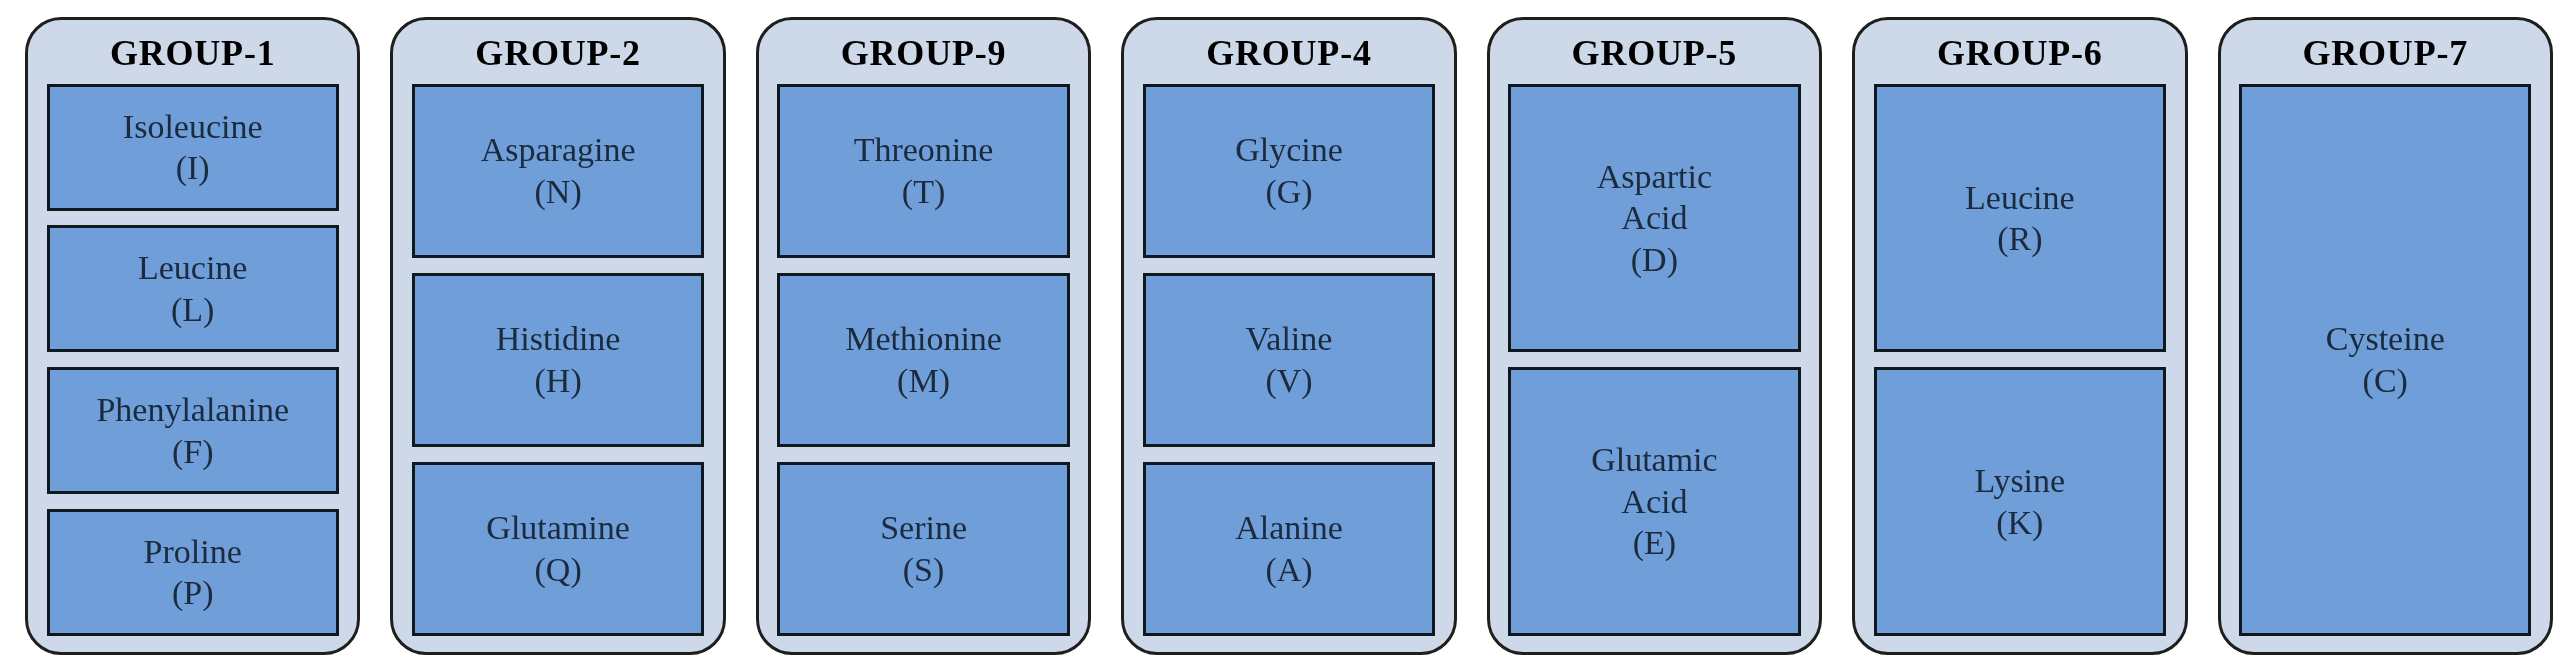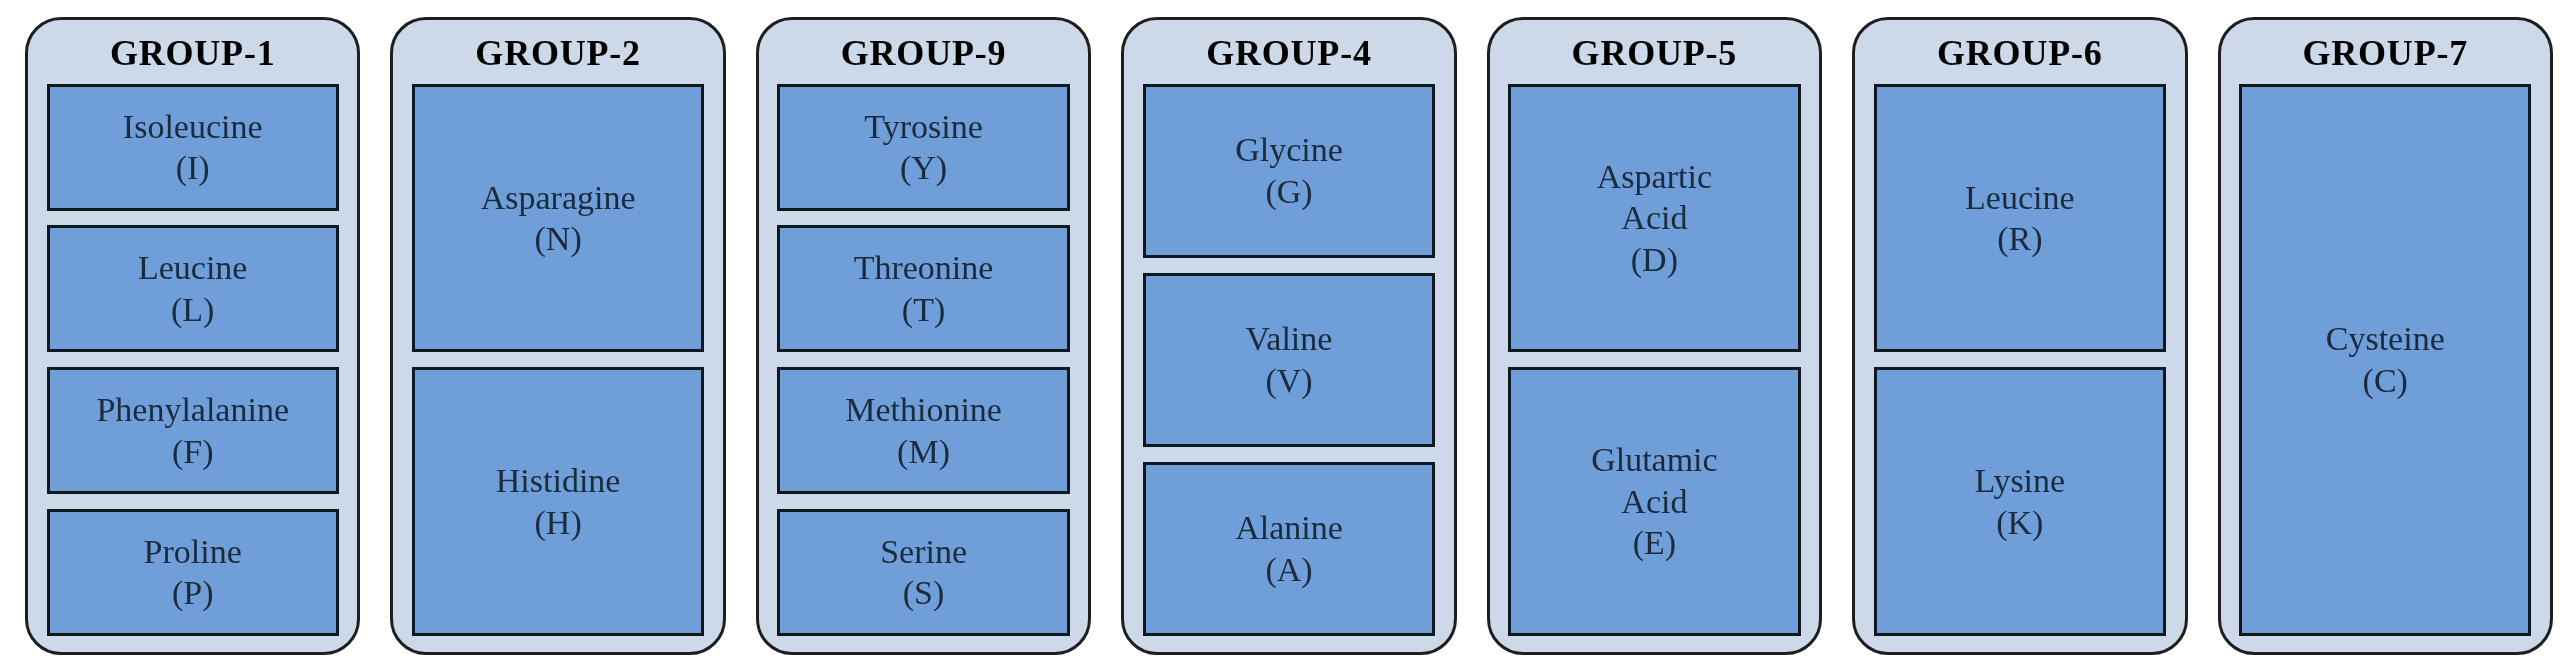--- a/index.html
+++ b/index.html
@@ -99,29 +99,29 @@
       <div class="group-title">GROUP-2</div>
       <div class="boxes">
         <div class="amino-box">
           <span class="amino-name">Asparagine</span>
           <span class="amino-code">(N)</span>
         </div>
         <div class="amino-box">
           <span class="amino-name">Histidine</span>
           <span class="amino-code">(H)</span>
         </div>
+        <div class="amino-box">
+          <span class="amino-name">Glutamine</span>
+          <span class="amino-code">(Q)</span>
+        </div>
       </div>
     </div>
     <div class="group">
       <div class="group-title">GROUP-9</div>
       <div class="boxes">
-        <div class="amino-box">
-          <span class="amino-name">Tyrosine</span>
-          <span class="amino-code">(Y)</span>
-        </div>
         <div class="amino-box">
           <span class="amino-name">Threonine</span>
           <span class="amino-code">(T)</span>
         </div>
         <div class="amino-box">
           <span class="amino-name">Methionine</span>
           <span class="amino-code">(M)</span>
         </div>
         <div class="amino-box">
           <span class="amino-name">Serine</span>

